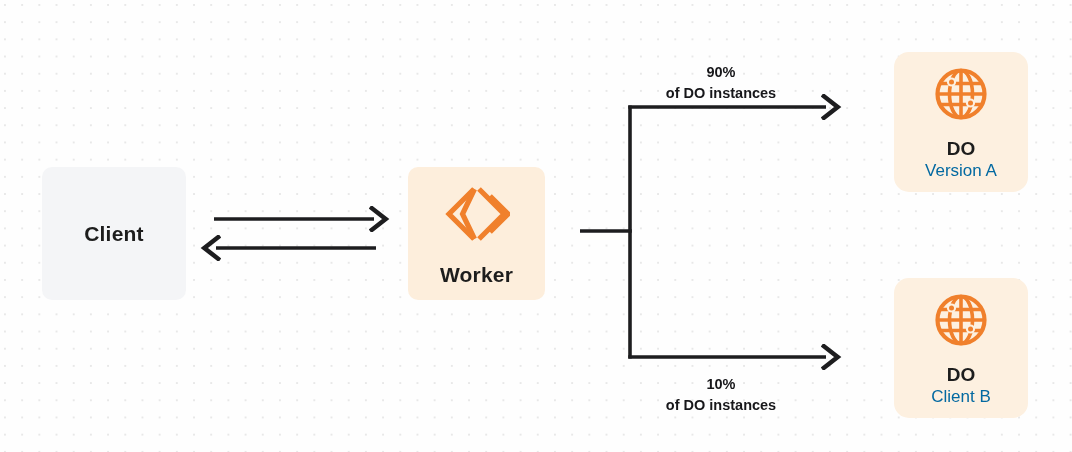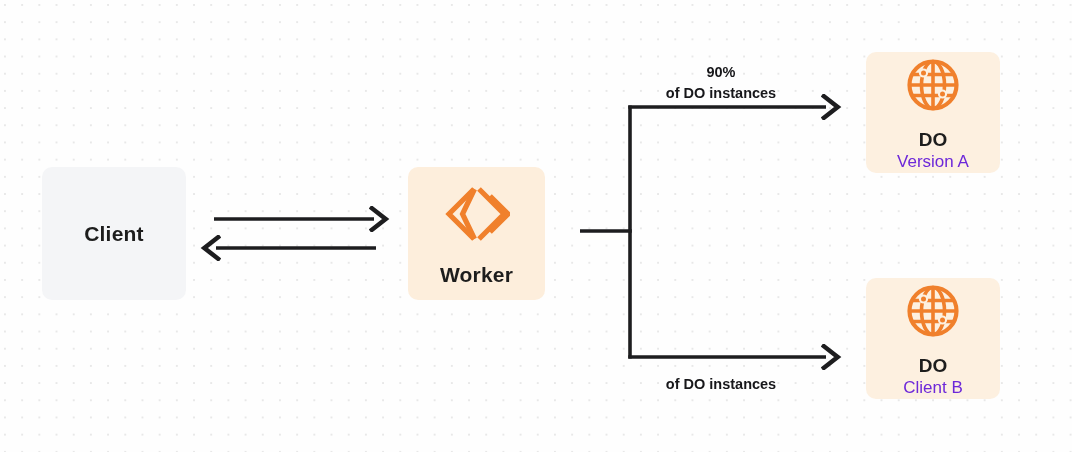--- a/index.html
+++ b/index.html
@@ -63,42 +63,43 @@
   }
   #node-worker .node-title {
     font-size: 21px;
     font-weight: bold;
     color: #1d1d1d;
     letter-spacing: 0.2px;
   }
 
   
   .node-do {
-    left: 866px;
+    left: 894px;
     width: 134px;
-    height: 121px;
+    height: 140px;
     background: #fdf0e0;
+    border-radius: 15px;
   }
   #node-do-a { top: 52px; }
   #node-do-b { top: 278px; }
 
   .node-do .globe-icon {
     margin-top: 2px;
     margin-bottom: 13px;
   }
   .node-do .node-title {
     font-size: 19px;
     font-weight: bold;
     color: #1d1d1d;
     line-height: 1.05;
   }
   .node-do .node-sub {
     font-size: 17px;
     font-weight: normal;
-    color: #6d28d9;
+    color: #0369a1;
     margin-top: 3px;
     line-height: 1.05;
   }
 
   
   #connectors {
     position: absolute;
     left: 0;
     top: 0;
     width: 1072px;
@@ -167,20 +168,21 @@
       <line x1="628.3" y1="357" x2="826" y2="357" stroke="#1d1d1f" stroke-width="3.6" stroke-linecap="butt" marker-end="url(#arrow-right)"></line>
     </g>
   </svg>
 
   <div class="edge-label" id="label-top">
     <div>90%</div>
     <div>of DO instances</div>
   </div>
 
   <div class="edge-label" id="label-bottom">
+    <div>10%</div>
     <div>of DO instances</div>
   </div>
 
   <div class="node" id="node-worker">
     <span class="worker-logo">
       <svg width="66" height="58" viewBox="0 0 66 58" xmlns="http://www.w3.org/2000/svg">
 
         <path d="M 30 4 L 5 29 L 30 54" fill="none" stroke="#f0802c" stroke-width="5.2" stroke-linecap="butt" stroke-linejoin="miter"></path>
         <path d="M 30 4 L 41 4 L 18 29 L 41 54 L 30 54" fill="none" stroke="#f0802c" stroke-width="0"></path>
 

